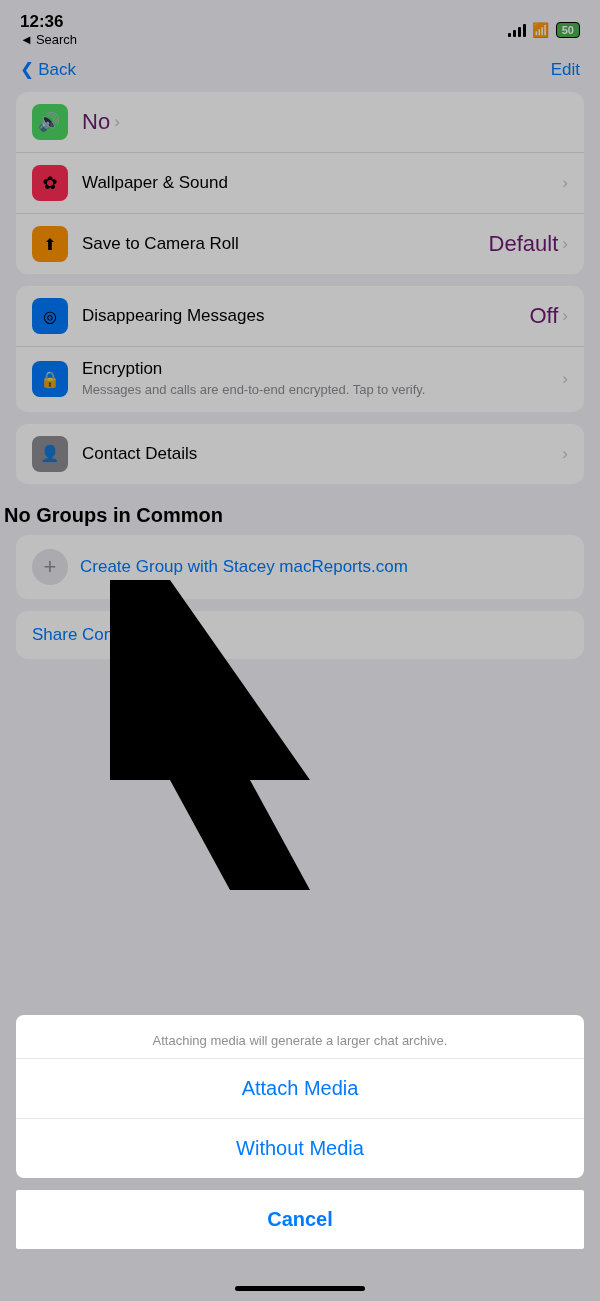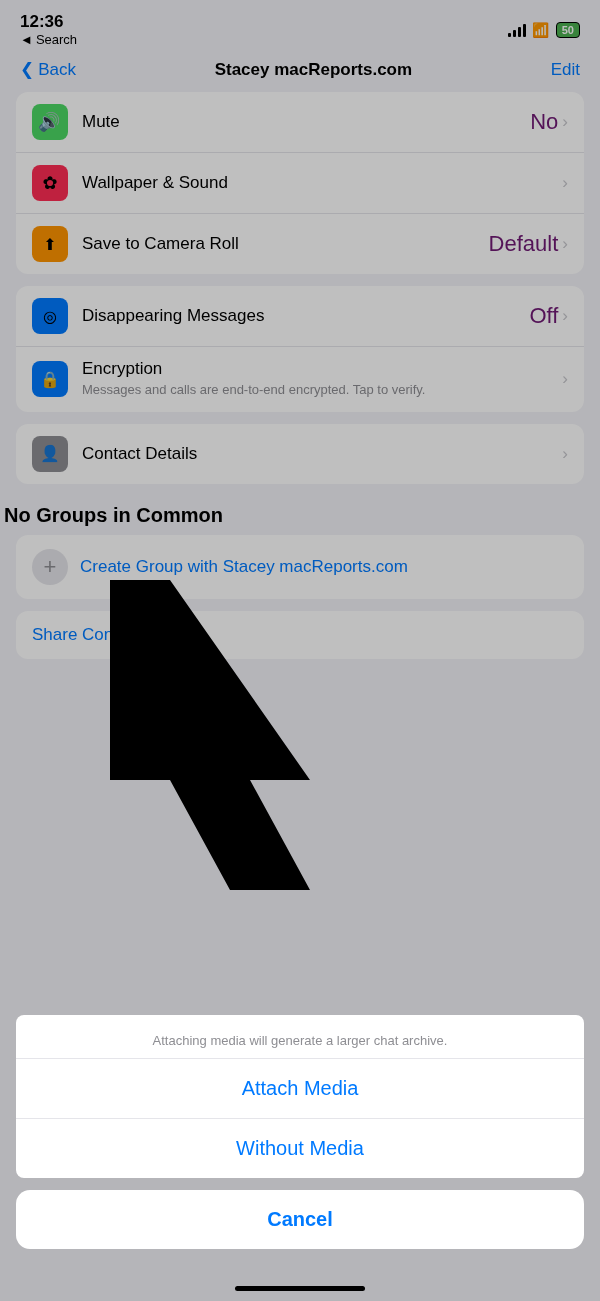--- a/index.html
+++ b/index.html
@@ -254,21 +254,21 @@
       background: transparent;
       border: none;
       cursor: pointer;
       border-bottom: 0.5px solid #e5e5ea;
     }
     .action-sheet-btn:last-child {
       border-bottom: none;
     }
     .action-sheet-cancel {
       background: #fff;
-      border-radius: 14px;
+      border-radius: 2px;
     }
     .action-sheet-cancel .action-sheet-btn {
       font-weight: 600;
     }
 
     
     .home-indicator {
       position: absolute;
       bottom: 10px;
       left: 50%;
@@ -301,30 +301,26 @@
     <span class="wifi-icon">📶</span>
     <span class="battery-badge">50</span>
   </div>
 </div>
 
 <div class="nav-bar">
   <span class="nav-back">
     <span>❮</span>
     <span>Back</span>
   </span>
-  <span class="nav-title">Stacey macReports.com</span>
   <span class="nav-edit">Edit</span>
 </div>
 
 <div class="settings-section">
   <div class="settings-row">
     <div class="row-icon icon-green">🔊</div>
-    <div class="row-content">
-      <span class="row-title">Mute</span>
-    </div>
     <div class="row-right">
       <span class="row-value">No</span>
       <span class="chevron">›</span>
     </div>
   </div>
   <div class="settings-row">
     <div class="row-icon icon-pink">✿</div>
     <div class="row-content">
       <span class="row-title">Wallpaper &amp; Sound</span>
     </div>

